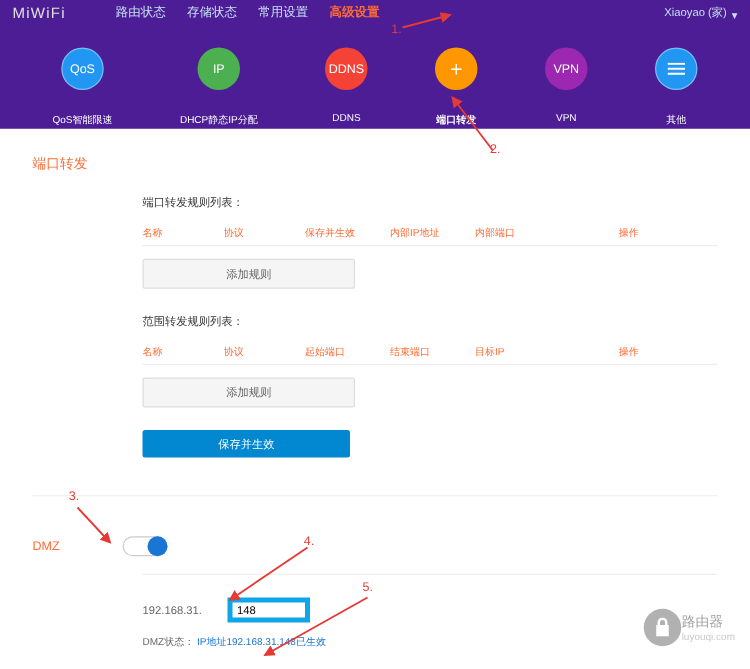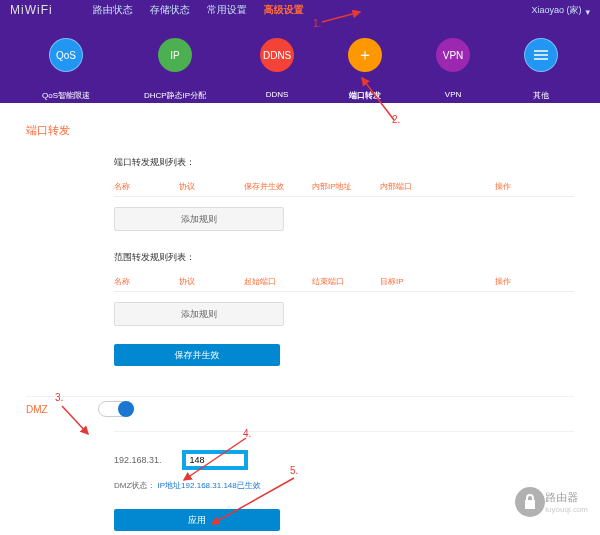--- a/index.html
+++ b/index.html
@@ -30,21 +30,21 @@
   
   .section { margin-left: 88px; margin-bottom: 20px; }
   .section-title { font-size: 9px; color: #333; margin-bottom: 12px; }
   .table-header { display: flex; font-size: 8px; color: #ff6b35; padding-bottom: 4px; border-bottom: 1px solid #eee; }
   .th { flex: 0 0 auto; }
   .th1 { width: 65px; } .th2 { width: 65px; } .th3 { width: 68px; } .th4 { width: 68px; } .th5 { width: 115px; } .th6 { width: 50px; }
   
   .btn-grey { width: 170px; height: 24px; background: #f5f5f5; border: 1px solid #ddd; border-radius: 2px; font-size: 9px; color: #666; display: flex; align-items: center; justify-content: center; margin-top: 10px; cursor: pointer; }
   .btn-blue { width: 166px; height: 22px; background: #0288d1; border: none; border-radius: 2px; font-size: 9px; color: #fff; display: flex; align-items: center; justify-content: center; margin-top: 18px; cursor: pointer; }
   
-  .dmz-row { display: flex; align-items: center; margin-top: 30px; padding-top: 4px; border-top: 1px solid #f0f0f0; }
+  .dmz-row { display: flex; align-items: center; margin-top: 30px; padding-top: 32px; border-top: 1px solid #f0f0f0; }
   .dmz-label { color: #ff6b35; font-size: 10px; margin-right: 50px; }
   .toggle { width: 36px; height: 16px; background: #fff; border: 1px solid #ccc; border-radius: 10px; position: relative; cursor: pointer; }
   .toggle-knob { width: 16px; height: 16px; background: #1976d2; border-radius: 50%; position: absolute; right: -1px; top: -1px; }
   
   .dmz-config { margin-left: 88px; margin-top: 14px; border-top: 1px solid #f0f0f0; padding-top: 18px; }
   .ip-row { display: flex; align-items: center; gap: 20px; font-size: 9px; color: #666; }
   .ip-input { width: 66px; height: 20px; border: 4px solid #0ea5e9; padding: 0 4px; font-size: 9px; }
   .dmz-status { font-size: 8px; color: #666; margin-top: 10px; }
   .dmz-status-val { color: #1976d2; }
   

